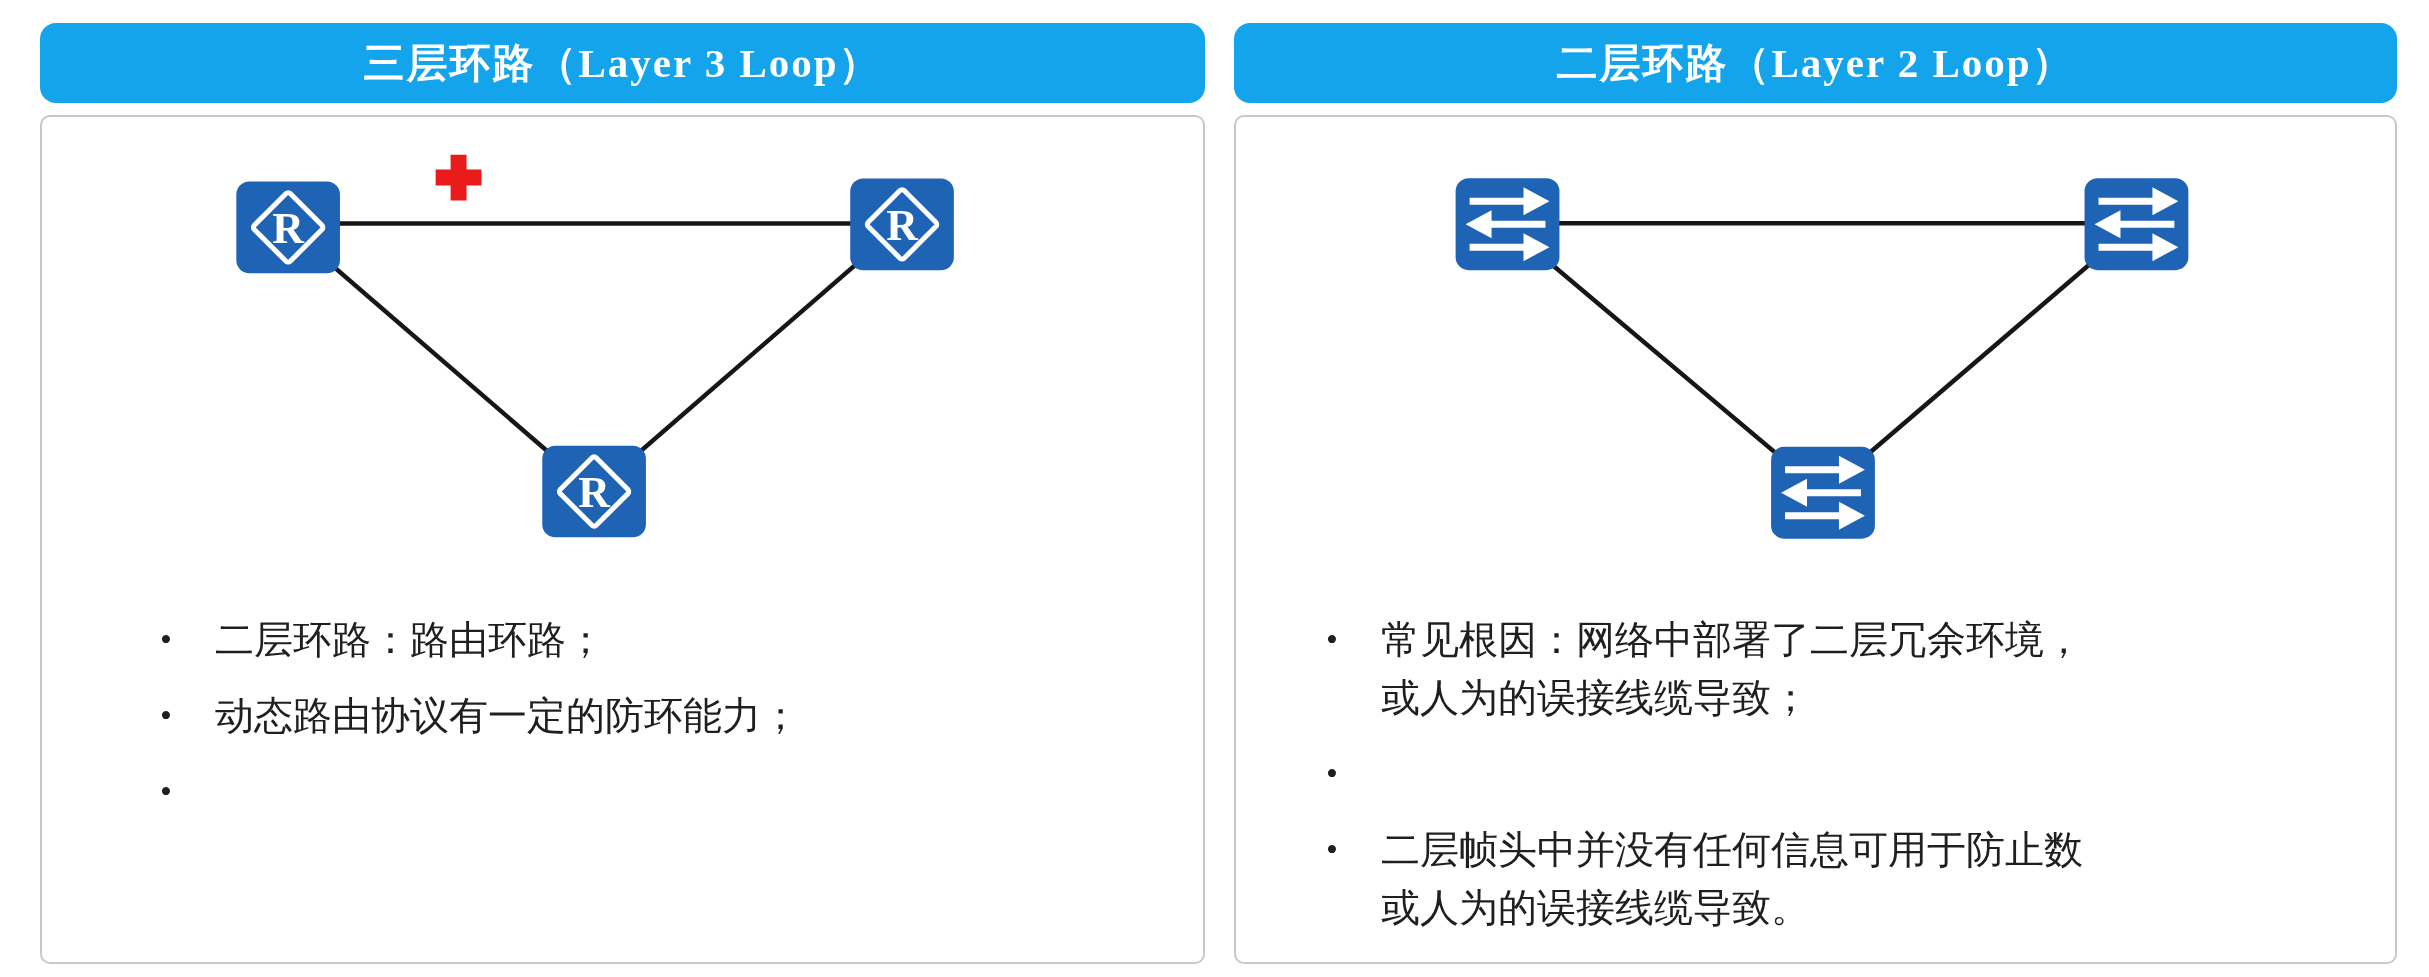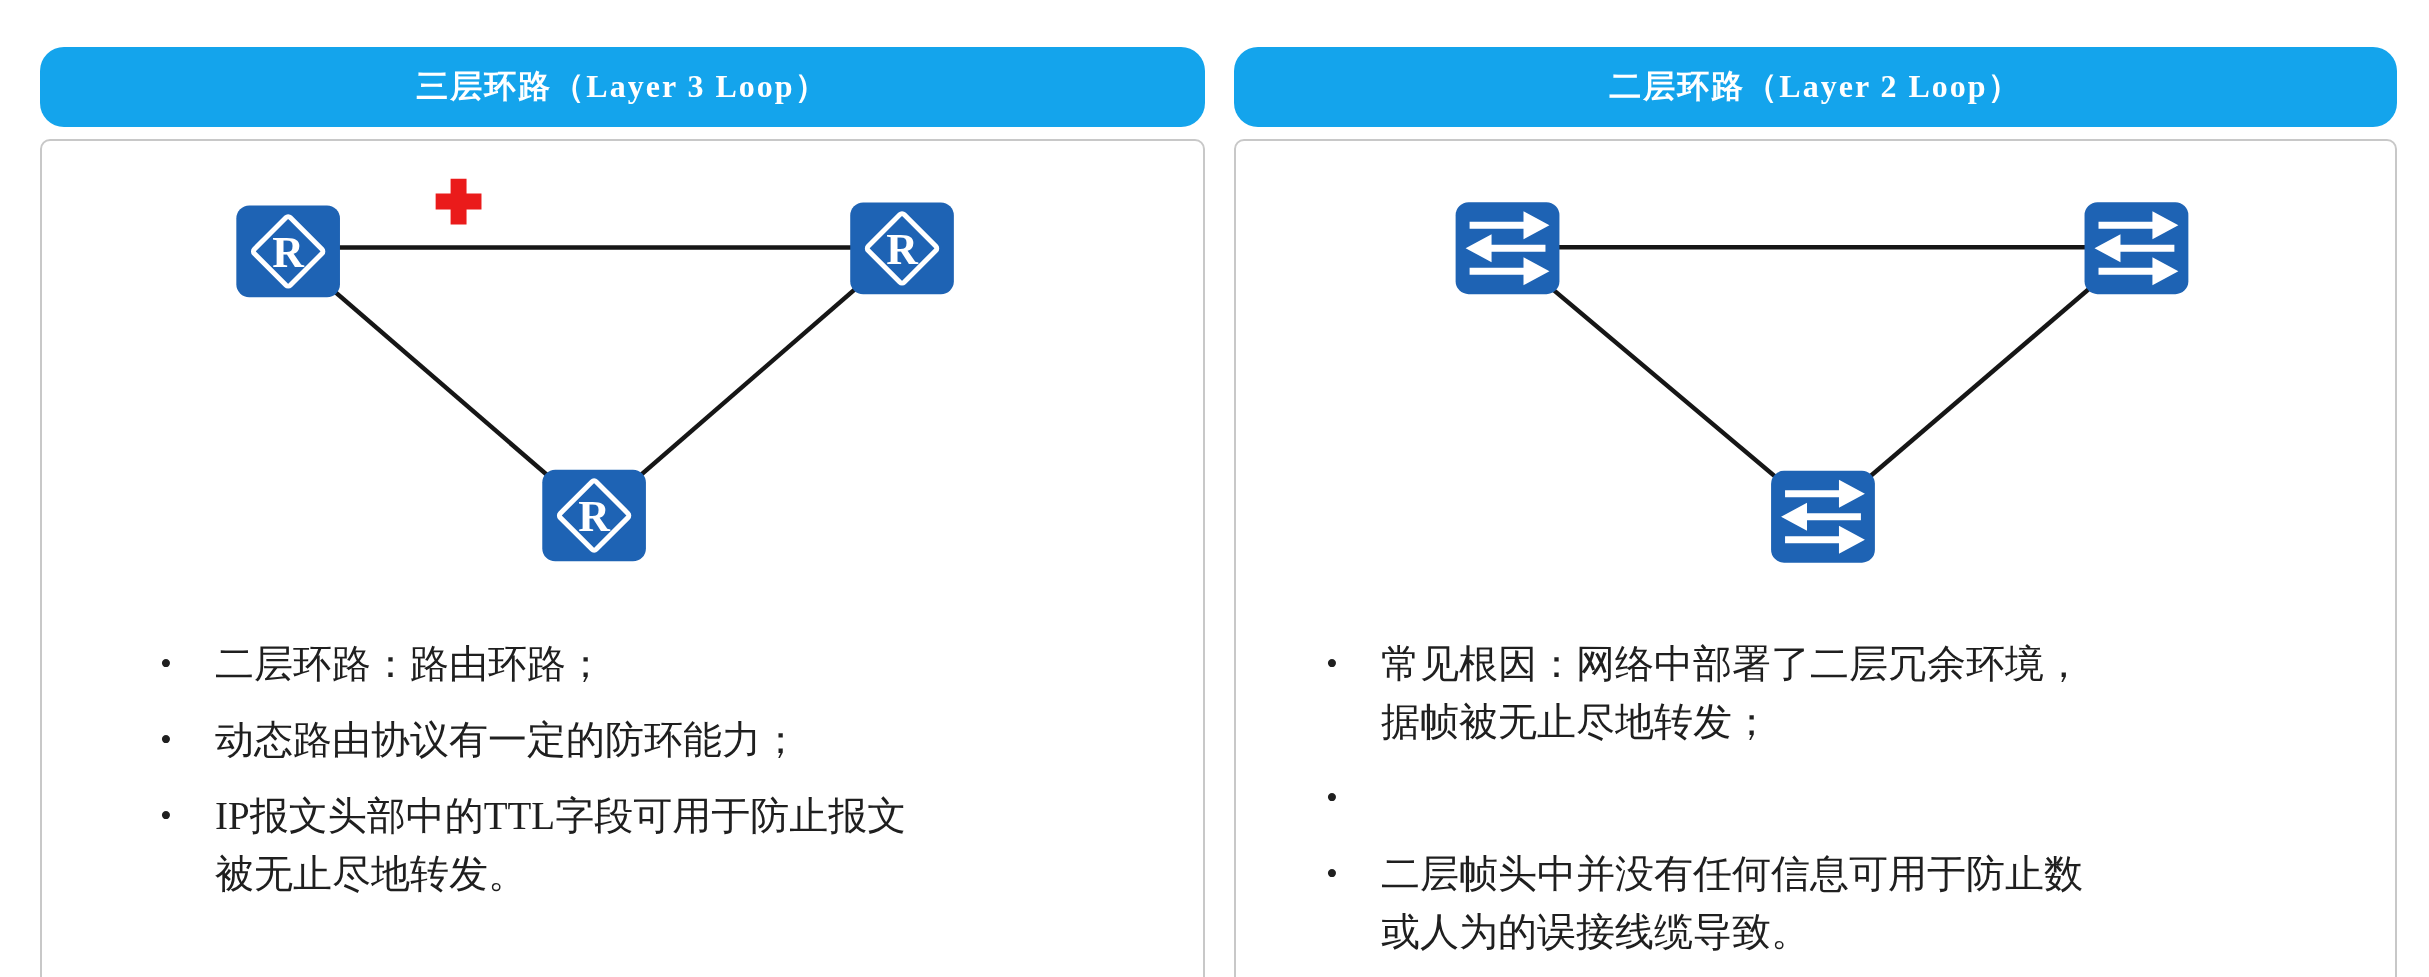--- a/index.html
+++ b/index.html
@@ -5,25 +5,25 @@
   html,body{margin:0;padding:0;}
   body{
     width:2429px;height:977px;position:relative;overflow:hidden;
     background:#ffffff;
     font-family:"Liberation Serif","DejaVu Serif",serif;
   }
   .panel{position:absolute;top:23px;}
   .panel.left{left:40px;width:1165px;}
   .panel.right{left:1220px;width:1163px;padding-left:14px;}
   .panel-header{
-    height:80px;border-radius:24px;
+    height:80px;border-radius:16px;
     background:var(--header-bg,#14A4EC);
     color:var(--header-text,#ffffff);
     display:flex;align-items:center;justify-content:center;
-    font-size:32px;font-weight:bold;letter-spacing:2px;margin-top:24px;
+    font-size:41px;font-weight:bold;letter-spacing:2px;
   }
   .panel-body{
     position:relative;margin-top:12px;height:849px;
     background:#ffffff;
     border:2px solid var(--panel-border,#C8C8C8);
     border-radius:10px;box-sizing:border-box;
   }
   .diagram{position:absolute;left:0;top:0;width:100%;height:460px;display:block;}
   .bullets{
     position:absolute;left:0;right:20px;top:494px;
@@ -75,22 +75,20 @@
       <li>
         <span class="bullet-dot">•</span>
         <span class="bullet-text">二层环路：路由环路；</span>
       </li>
       <li>
         <span class="bullet-dot">•</span>
         <span class="bullet-text">动态路由协议有一定的防环能力；</span>
       </li>
       <li>
         <span class="bullet-dot">•</span>
-        <span class="bullet-text">IP报文头部中的TTL字段可用于防止报文
-被无止尽地转发。</span>
       </li>
     </ul>
   </div>
 </section>
 
 <section class="panel right">
   <div class="panel-header">二层环路（Layer 2 Loop）</div>
   <div class="panel-body">
     <svg class="diagram" viewBox="0 0 1161 460">
       <g>
@@ -114,21 +112,21 @@
         <rect class="node-box" x="-52" y="-46" width="104" height="92" rx="13"></rect>
         <path class="glyph" d="M-38,-26.5 H16 V-37 L42,-23 L16,-9 V-19.5 H-38 Z"></path>
         <path class="glyph" d="M38,-3.5 H-16 V-14 L-42,0 L-16,14 V3.5 H38 Z"></path>
         <path class="glyph" d="M-38,19.5 H16 V9 L42,23 L16,37 V26.5 H-38 Z"></path>
       </g>
     </svg>
     <ul class="bullets">
       <li>
         <span class="bullet-dot">•</span>
         <span class="bullet-text">常见根因：网络中部署了二层冗余环境，
-据帧被无止尽地转发；</span>
+或人为的误接线缆导致；</span>
       </li>
       <li>
         <span class="bullet-dot">•</span>
       </li>
       <li>
         <span class="bullet-dot">•</span>
         <span class="bullet-text">二层帧头中并没有任何信息可用于防止数
 或人为的误接线缆导致。</span>
       </li>
     </ul>

